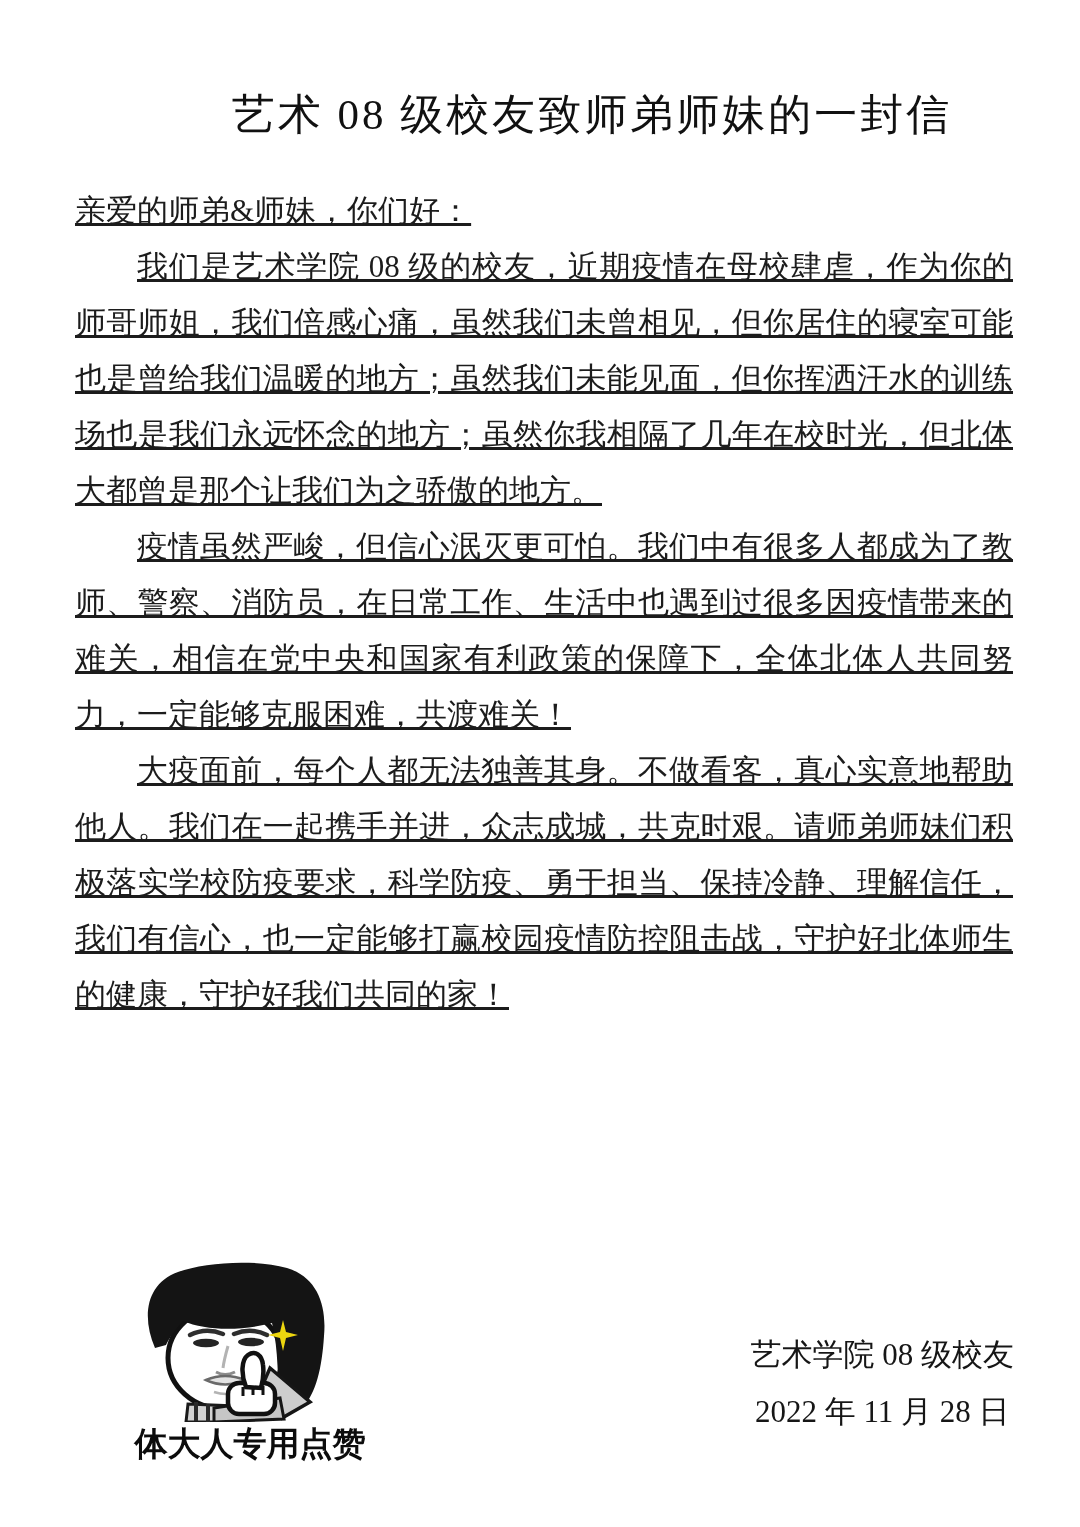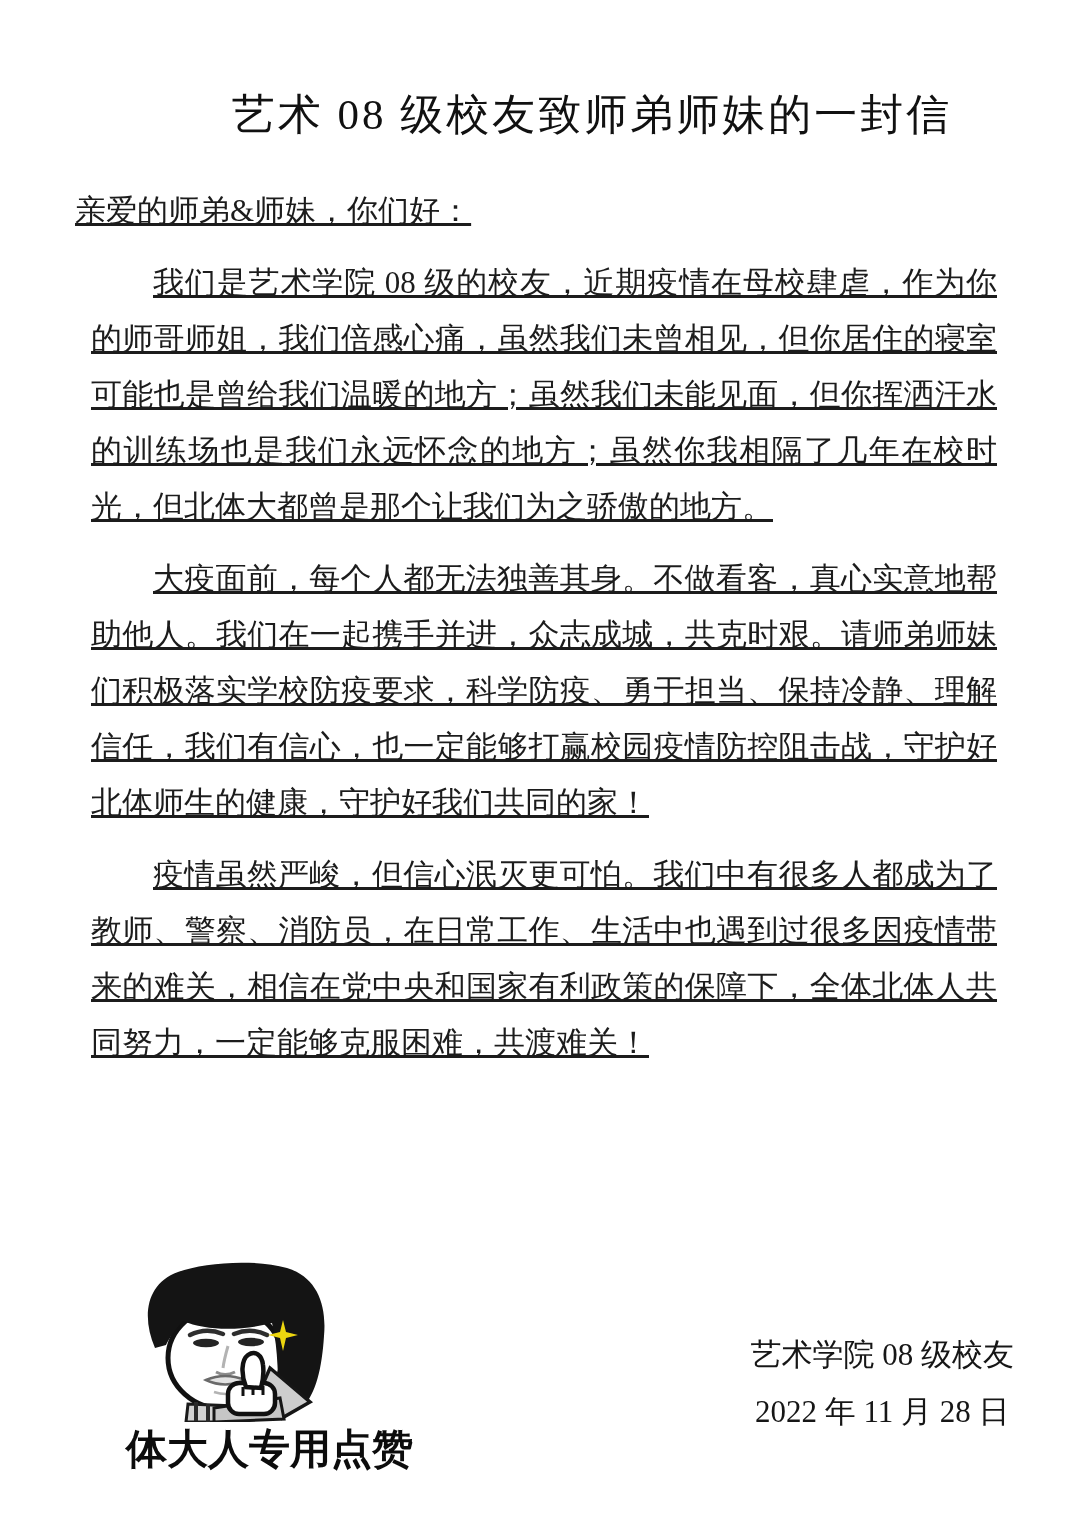--- a/index.html
+++ b/index.html
@@ -34,38 +34,38 @@
     width: 938px;
     text-decoration: underline;
   }
   .salutation {
     margin: 0;
     font-size: 31px;
     line-height: 56px;
     text-align: justify;
   }
   .para {
-    margin: 16px;
+    margin: 0;
     font-size: 31px;
     line-height: 56px;
     text-align: justify;
     text-indent: 2em;
   }
   .sticker {
     position: absolute;
     left: 126px;
     top: 1256px;
     width: 248px;
     text-align: center;
   }
   .sticker svg { display: block; margin: 0 auto; }
   .sticker-caption {
     margin-top: 0px;
     font-family: Liberation Sans, sans-serif;
-    font-size: 41px;
+    font-size: 33px;
     font-weight: 900;
     letter-spacing: 0px;
     color: #0c0c0c;
     white-space: nowrap;
   }
   .signature {
     position: absolute;
     right: 66px;
     top: 1326px;
     text-align: center;
@@ -78,22 +78,22 @@
 </head>
 <body>
 
 <div class="page">
 
   <h1 class="letter-title">艺术 08 级校友致师弟师妹的一封信</h1>
 
   <div class="body-text">
     <p class="salutation">亲爱的师弟&amp;师妹，你们好：</p>
     <p class="para">我们是艺术学院 08 级的校友，近期疫情在母校肆虐，作为你的师哥师姐，我们倍感心痛，虽然我们未曾相见，但你居住的寝室可能也是曾给我们温暖的地方；虽然我们未能见面，但你挥洒汗水的训练场也是我们永远怀念的地方；虽然你我相隔了几年在校时光，但北体大都曾是那个让我们为之骄傲的地方。</p>
+    <p class="para">疫情虽然严峻，但信心泯灭更可怕。我们中有很多人都成为了教师、警察、消防员，在日常工作、生活中也遇到过很多因疫情带来的难关，相信在党中央和国家有利政策的保障下，全体北体人共同努力，一定能够克服困难，共渡难关！</p>
     <p class="para">大疫面前，每个人都无法独善其身。不做看客，真心实意地帮助他人。我们在一起携手并进，众志成城，共克时艰。请师弟师妹们积极落实学校防疫要求，科学防疫、勇于担当、保持冷静、理解信任，我们有信心，也一定能够打赢校园疫情防控阻击战，守护好北体师生的健康，守护好我们共同的家！</p>
-    <p class="para">疫情虽然严峻，但信心泯灭更可怕。我们中有很多人都成为了教师、警察、消防员，在日常工作、生活中也遇到过很多因疫情带来的难关，相信在党中央和国家有利政策的保障下，全体北体人共同努力，一定能够克服困难，共渡难关！</p>
   </div>
 
   <div class="sticker">
     <svg width="240" height="166" viewBox="0 0 240 166" aria-hidden="true">
 
       <ellipse cx="95" cy="102" rx="57" ry="51" fill="#ffffff" stroke="#111111" stroke-width="5"></ellipse>
 
       <path d="M58,148 L56,166 L112,166 L106,150 Z" fill="#d2d2d2" stroke="#1a1a1a" stroke-width="3"></path>
       <path d="M66,146 L66,165 M78,148 L78,166" stroke="#2a2a2a" stroke-width="4" fill="none"></path>
 

